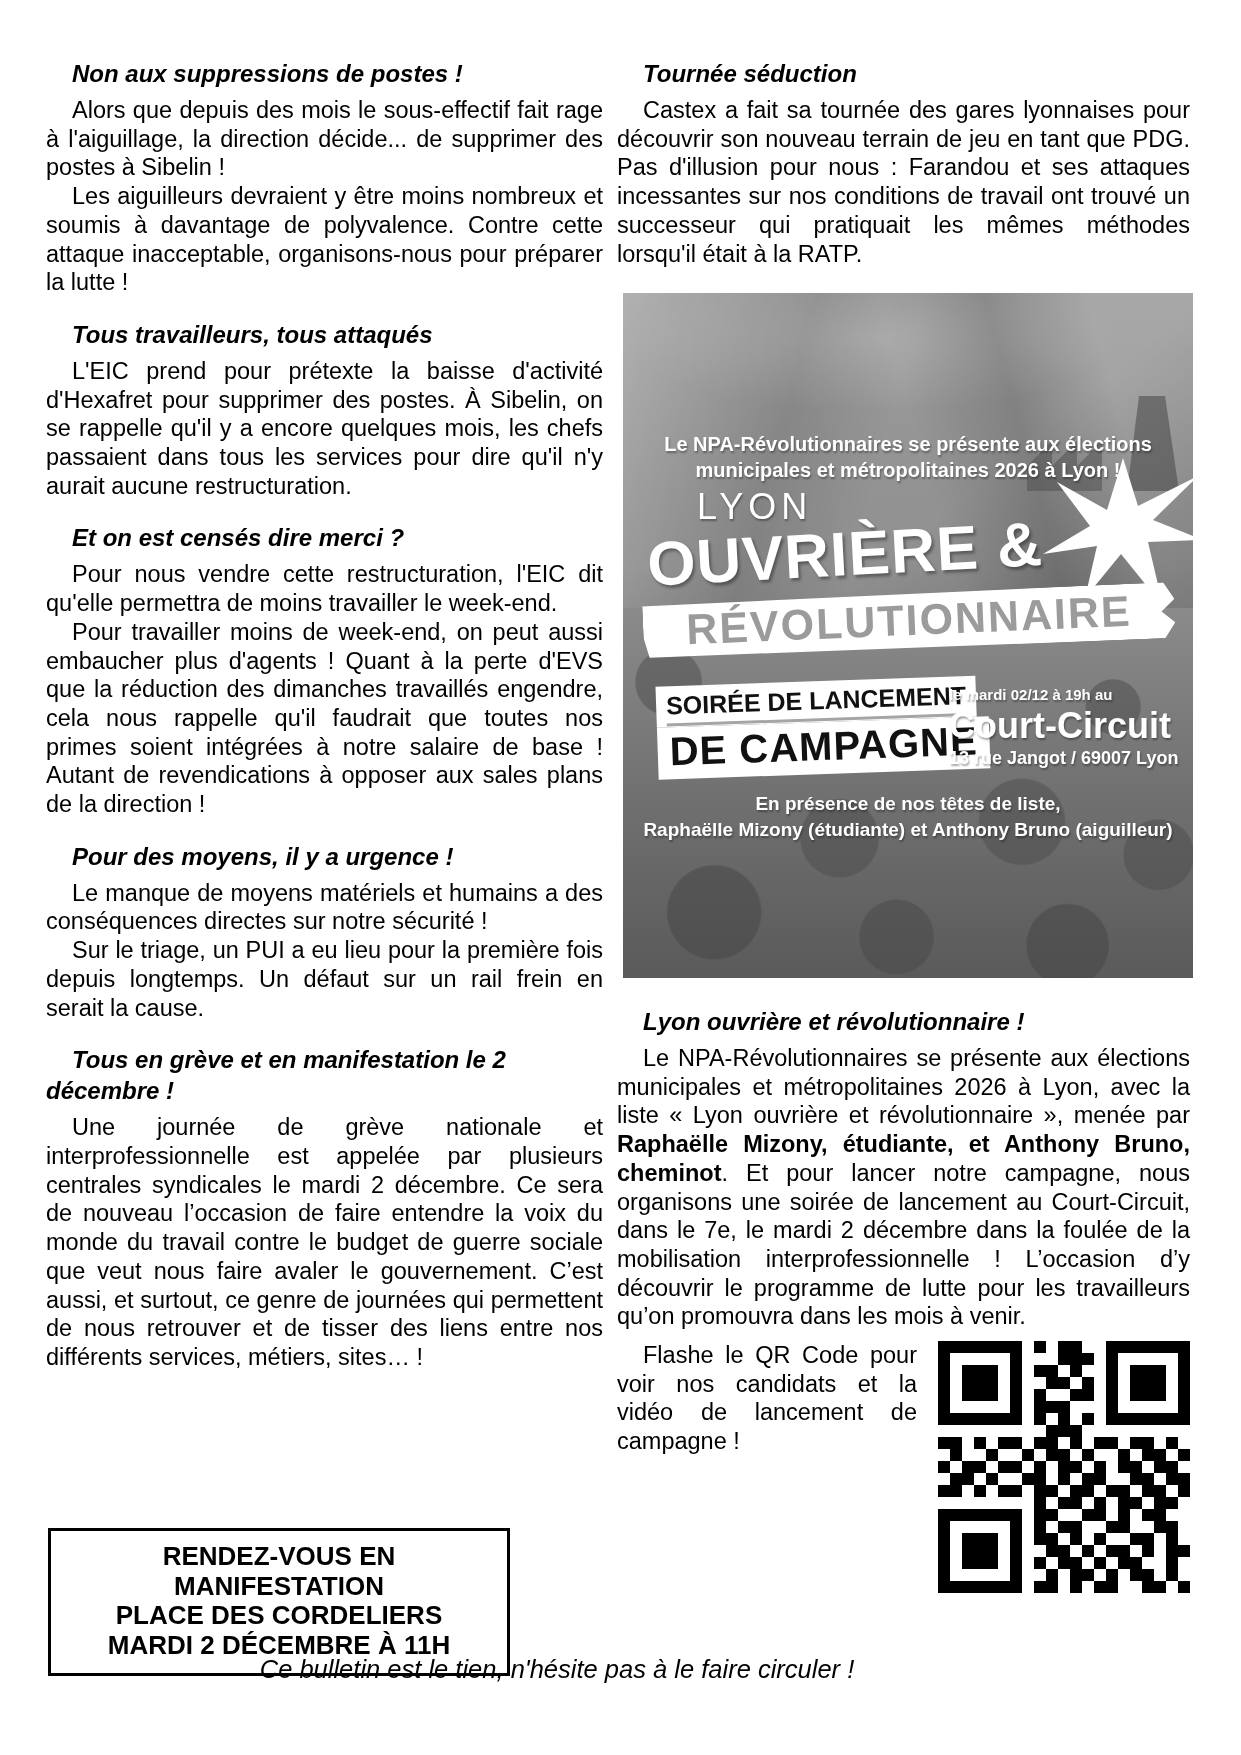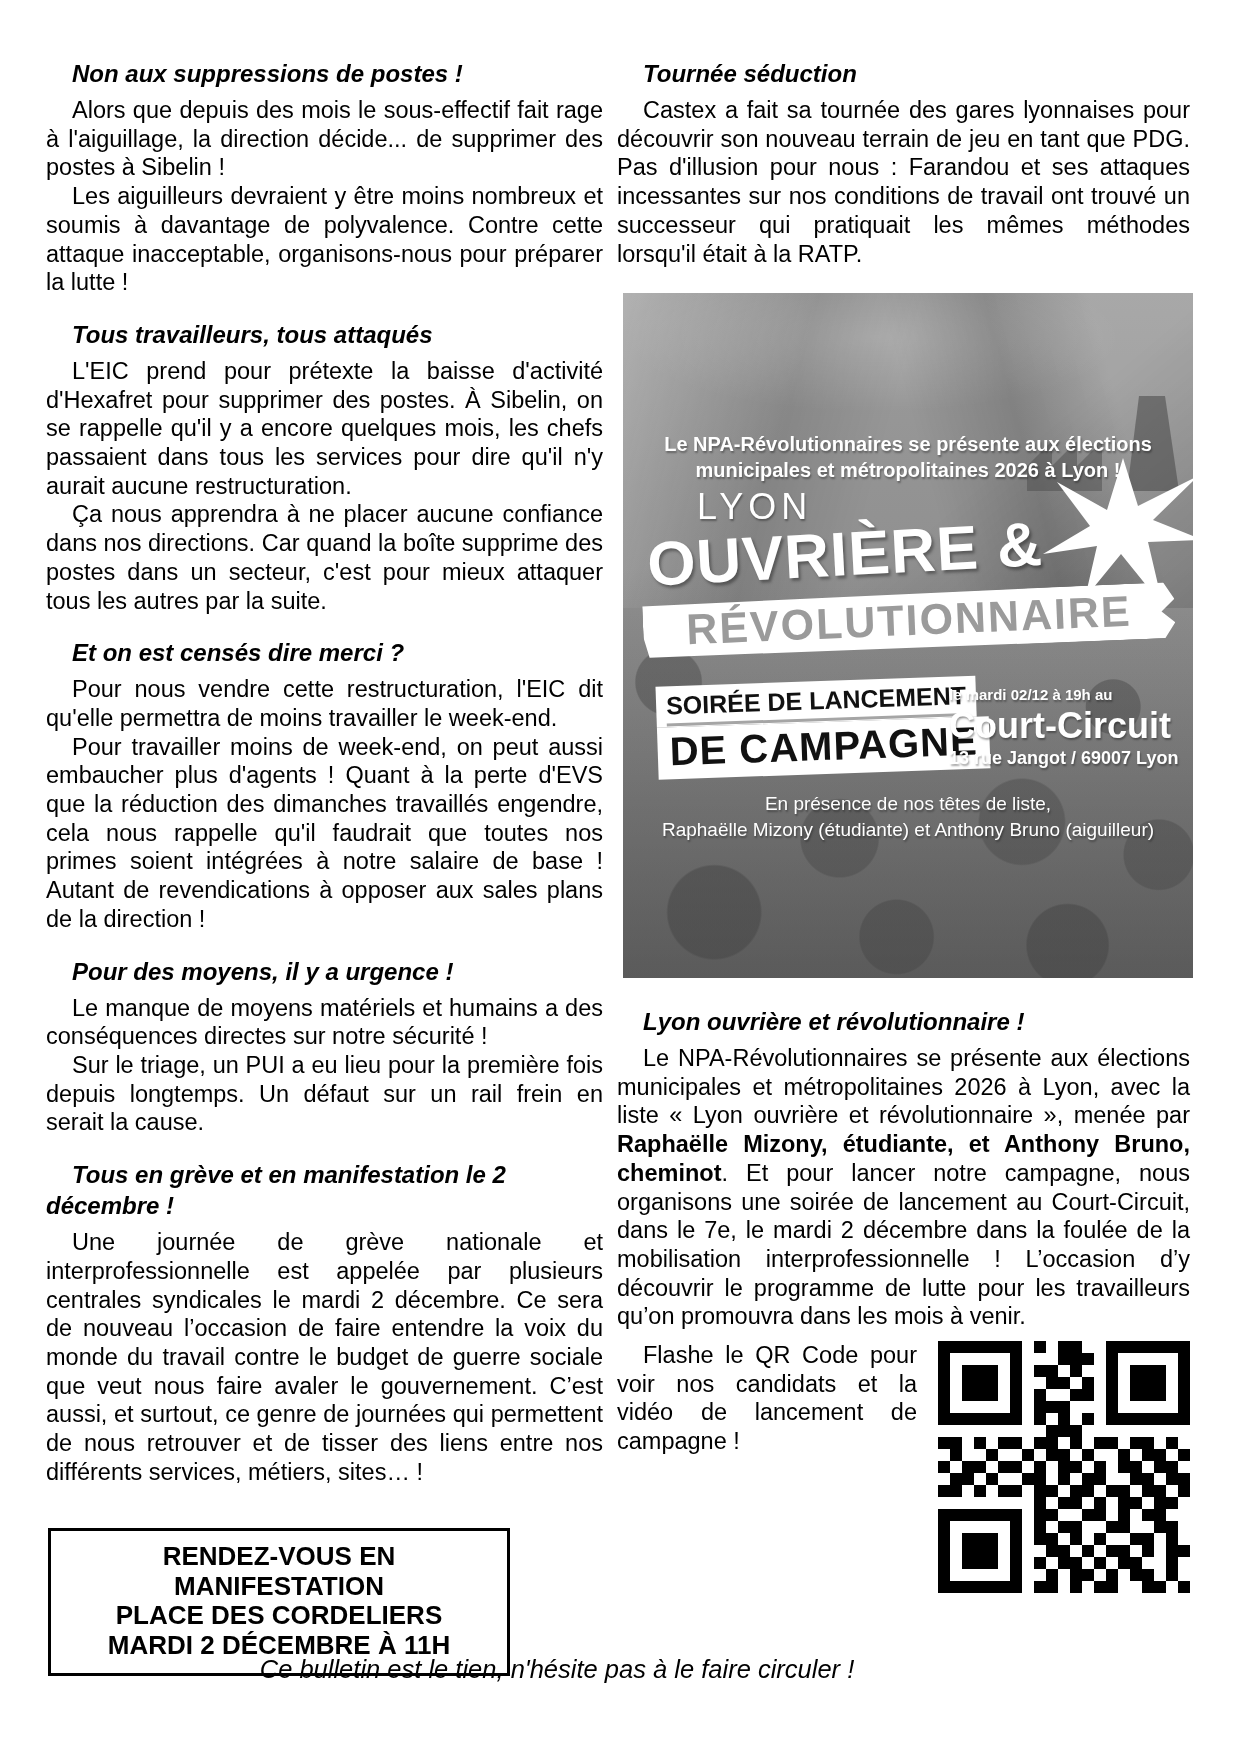--- a/index.html
+++ b/index.html
@@ -67,37 +67,36 @@
   .poster-event .ev1 span{color:#111;font-weight:bold;font-size:25px;letter-spacing:0px;
       border-bottom:3px solid #a5a5a5;padding-bottom:4px;}
   .poster-event .ev2{display:inline-block;background:#fff;padding:2px 12px 5px 12px;margin-top:0px;
       color:#111;font-weight:bold;font-size:40px;letter-spacing:1px;}
   .poster-when{position:absolute;left:326px;top:390px;width:238px;color:#fff;z-index:2;
       text-shadow:1px 2px 2px rgba(0,0,0,.35);}
   .poster-when .w1{font-weight:bold;font-size:15px;line-height:24px;}
   .poster-when .w2{font-weight:bold;font-size:36px;line-height:38px;letter-spacing:0px;}
   .poster-when .w3{font-weight:bold;font-size:18px;line-height:26px;}
   .poster-presence{position:absolute;left:0;top:498px;width:100%;text-align:center;color:#fff;
-      font-weight:normal;font-size:19px;line-height:26px;z-index:2;text-shadow:1px 2px 2px rgba(0,0,0,.35);}
+      font-weight:bold;font-size:19px;line-height:26px;z-index:2;text-shadow:1px 2px 2px rgba(0,0,0,.35);}
   .poster svg{position:absolute;}
   .svg-star{left:420px;top:165px;z-index:1;}
   .svg-factory{right:6px;top:103px;z-index:0;}
 </style>
 </head>
 <body>
 
 <div class="page">
 
   <div class="col col-left" id="col-left">
       <h2>Non aux suppressions de postes !</h2>
       <p>Alors que depuis des mois le sous-effectif fait rage à l'aiguillage, la direction décide... de supprimer des postes à Sibelin !</p>
       <p>Les aiguilleurs devraient y être moins nombreux et soumis à davantage de polyvalence. Contre cette attaque inacceptable, organisons-nous pour préparer la lutte !</p>
       <h2>Tous travailleurs, tous attaqués</h2>
       <p>L'EIC prend pour prétexte la baisse d'activité d'Hexafret pour supprimer des postes. À Sibelin, on se rappelle qu'il y a encore quelques mois, les chefs passaient dans tous les services pour dire qu'il n'y aurait aucune restructuration.</p>
-      <p>Ça nous apprendra à ne placer aucune confiance dans nos directions. Car quand la boîte supprime des postes dans un secteur, c'est pour mieux attaquer tous les autres par la suite.</p>
       <h2>Et on est censés dire merci ?</h2>
       <p>Pour nous vendre cette restructuration, l'EIC dit qu'elle permettra de moins travailler le week-end.</p>
       <p>Pour travailler moins de week-end, on peut aussi embaucher plus d'agents ! Quant à la perte d'EVS que la réduction des dimanches travaillés engendre, cela nous rappelle qu'il faudrait que toutes nos primes soient intégrées à notre salaire de base ! Autant de revendications à opposer aux sales plans de la direction !</p>
       <h2>Pour des moyens, il y a urgence !</h2>
       <p>Le manque de moyens matériels et humains a des conséquences directes sur notre sécurité !</p>
       <p>Sur le triage, un PUI a eu lieu pour la première fois depuis longtemps. Un défaut sur un rail frein en serait la cause.</p>
       <h2>Tous en grève et en manifestation le 2 décembre !</h2>
       <p>Une journée de grève nationale et interprofessionnelle est appelée par plusieurs centrales syndicales le mardi 2 décembre. Ce sera de nouveau l’occasion de faire entendre la voix du monde du travail contre le budget de guerre sociale que veut nous faire avaler le gouvernement. C’est aussi, et surtout, ce genre de journées qui permettent de nous retrouver et de tisser des liens entre nos différents services, métiers, sites… !</p>
     </div>
 

